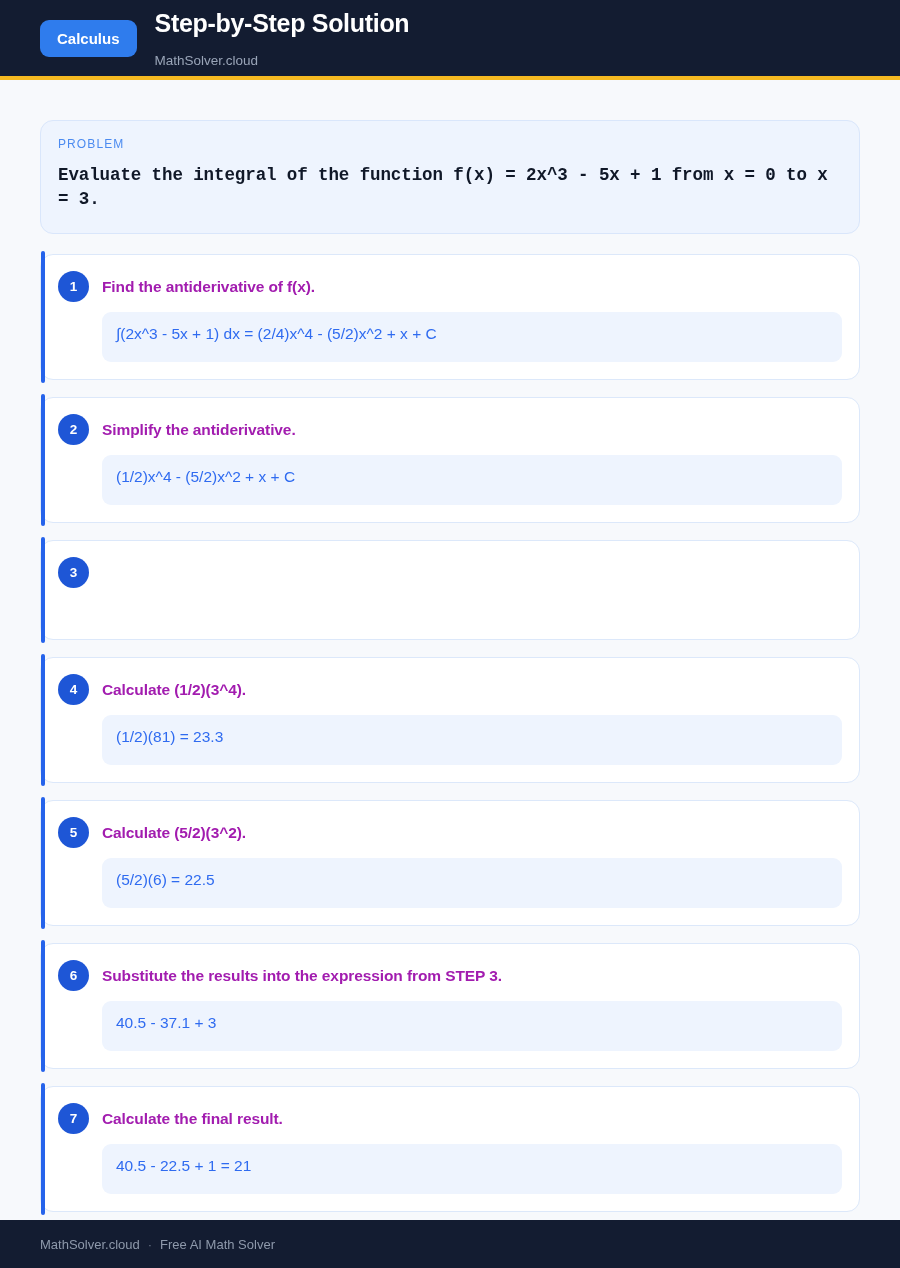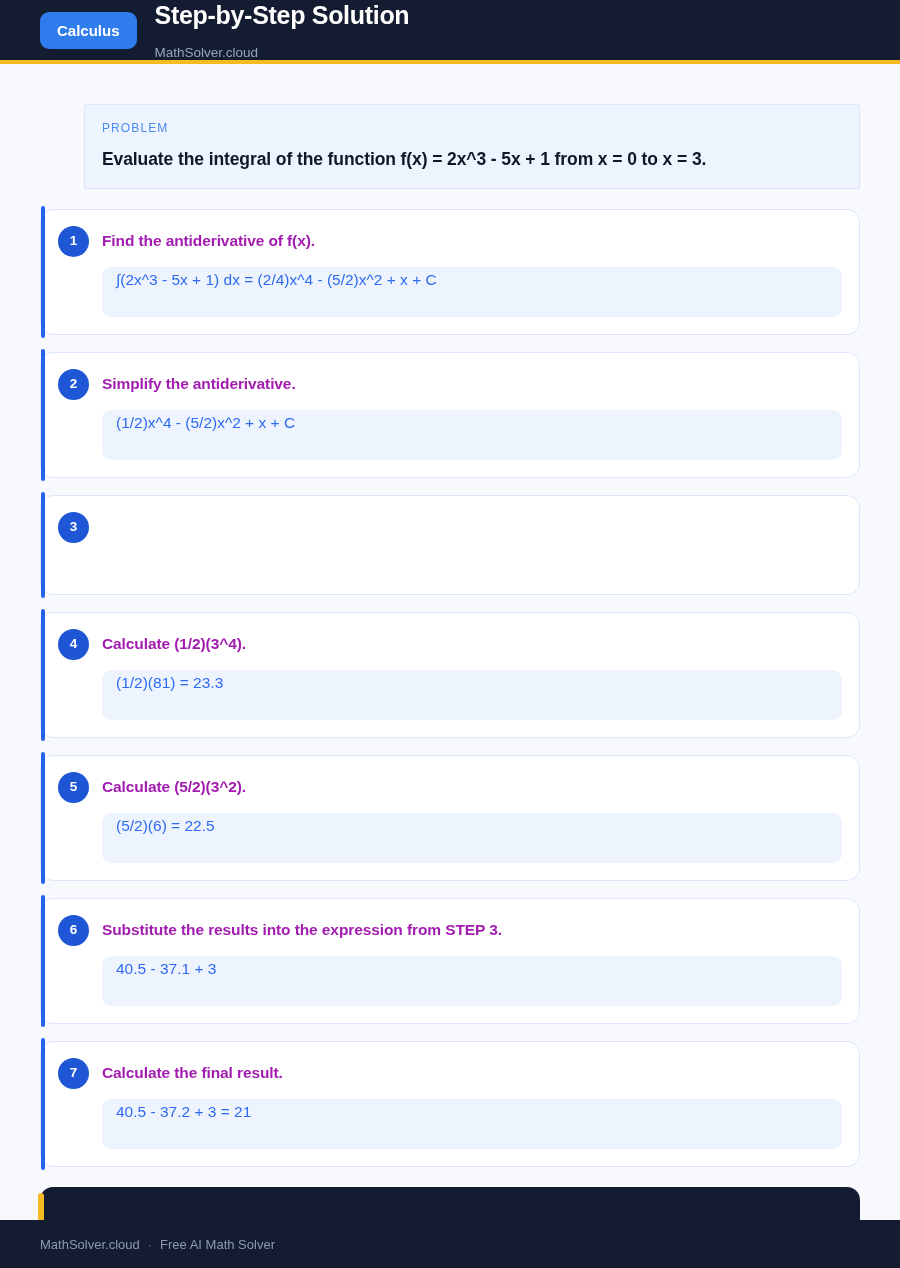--- a/index.html
+++ b/index.html
@@ -17,21 +17,21 @@
   }
 
   
   .site-header {
     background: #131c31;
     border-bottom: 4px solid #f5b921;
     padding: 14px 40px 13px 40px;
     display: flex;
     align-items: center;
     gap: 18px;
-    height: 64px;
+    height: 80px;
   }
 
   .topic-badge {
     background: #2f7ced;
     color: #ffffff;
     font-size: 15px;
     font-weight: bold;
     padding: 11px 17px;
     border-radius: 9px;
     line-height: 1;
@@ -56,39 +56,39 @@
 
   
   .page-main {
     padding: 40px 40px 0 40px;
   }
 
   
   .problem-card {
     background: #eef4fe;
     border: 1px solid #d9e6fb;
-    border-radius: 1px;
-    padding: 16px 17px 16px 17px;
+    border-radius: 13px;
+    padding: 16px 17px 22px 17px;
     margin-bottom: 20px;
-    margin-left: 44px;
   }
 
   .problem-label {
     font-size: 12px;
     color: #4c8bf0;
     letter-spacing: 1.1px;
     margin-bottom: 13px;
   }
 
   .problem-text {
     font-size: 17.5px;
     font-weight: bold;
     color: #101828;
     line-height: 1.35;
     letter-spacing: -0.1px;
+    font-family: Liberation Mono, monospace;
   }
 
   
   .steps-list { display: flex; flex-direction: column; gap: 17px; }
 
   .step-card {
     position: relative;
     background: #ffffff;
     border: 1px solid #dce8fa;
     border-radius: 13px;
@@ -133,21 +133,21 @@
     font-weight: bold;
     color: #a21caf;
     letter-spacing: -0.1px;
     line-height: 1.25;
   }
 
   .step-expression {
     margin-left: 44px;
     background: #eef4fe;
     border-radius: 9px;
-    padding: 3px 14px;
+    padding: 12px 14px;
     font-size: 15.5px;
     color: #2f6bf0;
     line-height: 1.3;
     min-height: 50px;
   }
 
   
   .answer-card {
     position: relative;
     background: #131c31;
@@ -257,21 +257,21 @@
           <div class="step-title">Substitute the results into the expression from STEP 3.</div>
         </div>
         <div class="step-expression">40.5 - 37.1 + 3</div>
       </div>
       <div class="step-card">
         <div class="step-accent"></div>
         <div class="step-head">
           <div class="step-number">7</div>
           <div class="step-title">Calculate the final result.</div>
         </div>
-        <div class="step-expression">40.5 - 37.2 + 3 = 21</div>
+        <div class="step-expression">40.5 - 22.5 + 1 = 21</div>
       </div>
     </section>
 
   <section class="answer-card">
     <div class="answer-accent"></div>
 
   </section>
 
 </main>
 

